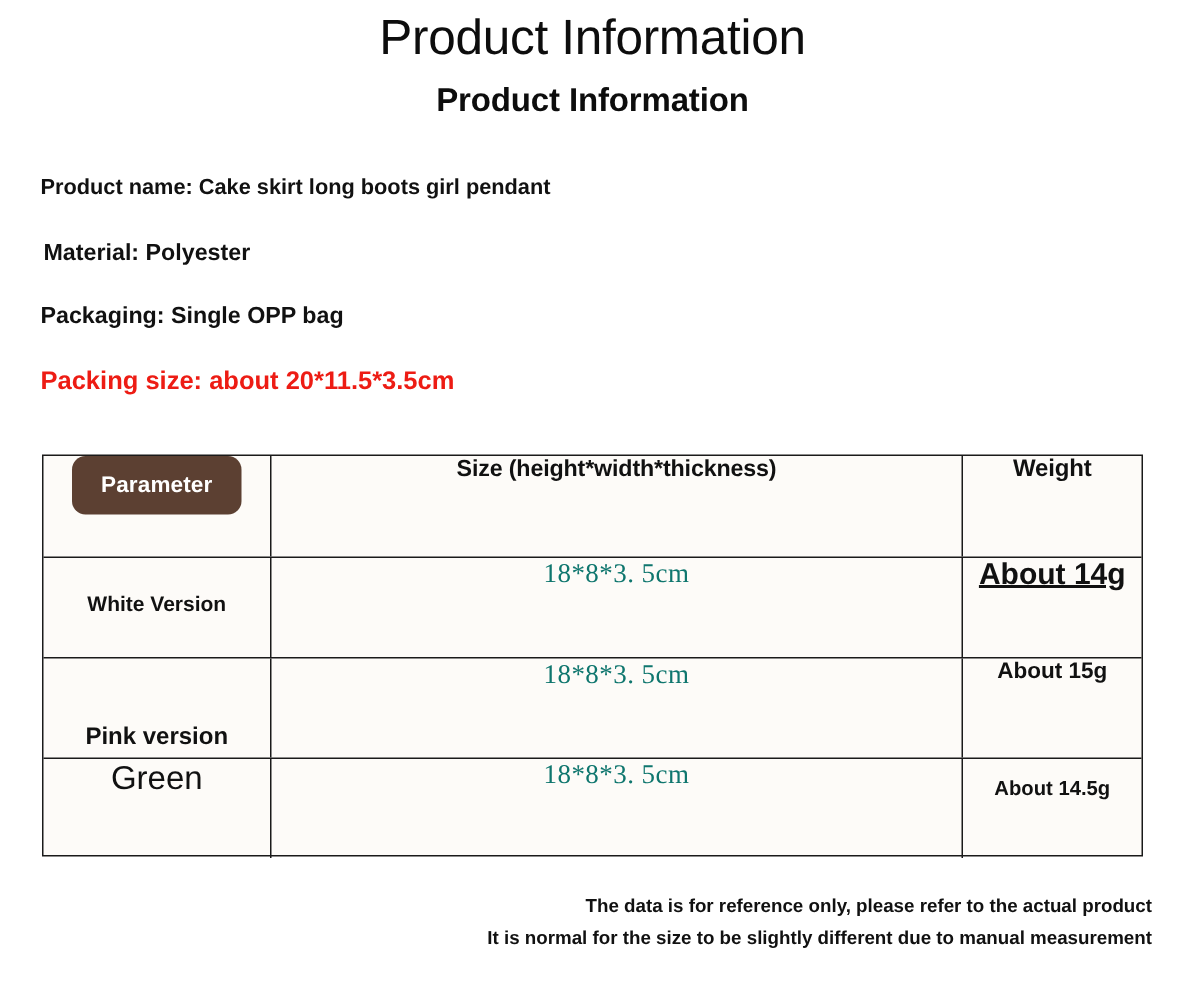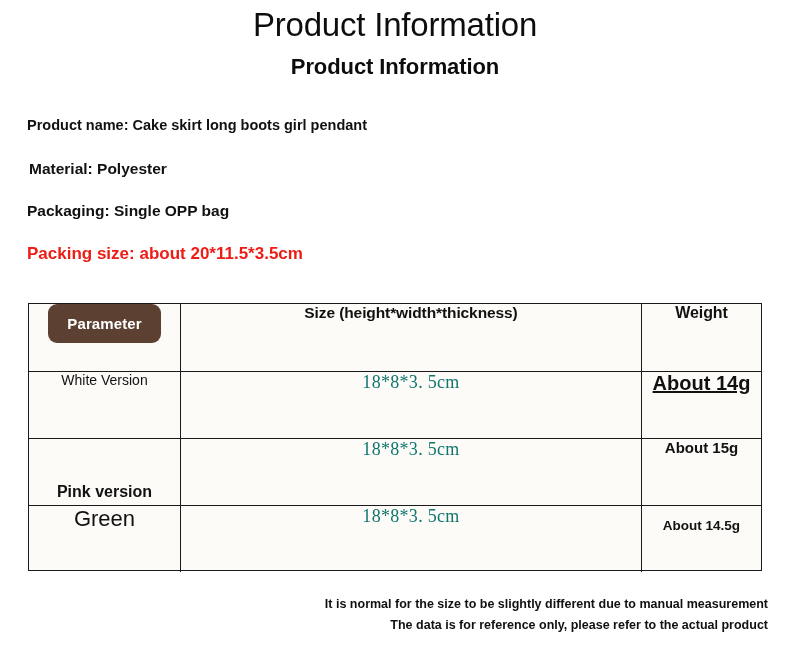--- a/index.html
+++ b/index.html
@@ -107,21 +107,21 @@
   }
 
   .th-text {
     font-size: 15.5px;
     font-weight: 700;
     color: #111111;
     letter-spacing: -0.1px;
   }
   .th-weight { font-size: 16px; }
 
-  .label-white { font-size: 14px;   font-weight: 400; }
+  .label-white { font-size: 14px;   font-weight: 700; margin-top: 22px; }
   .label-pink  { font-size: 16px;   font-weight: 700; margin-top: 44px; }
   .label-green { font-size: 22px; font-weight: 400; }
 
   .size-val {
     font-family: "Liberation Serif", "DejaVu Serif", serif;
     font-size: 18px;
     font-weight: 400;
     color: #0f766e;
     letter-spacing: 0.3px;
   }
@@ -201,15 +201,15 @@
       <span class="size-val">18*8*3. 5cm</span>
     </div>
     <div class="tcell c-weight">
       <span class="weight-145">About 14.5g</span>
     </div>
   </div>
 
 </div>
 
 <div class="footnotes">
+  <div>The data is for reference only, please refer to the actual product</div>
   <div>It is normal for the size to be slightly different due to manual measurement</div>
-  <div>The data is for reference only, please refer to the actual product</div>
 </div>
 
 </body></html>

